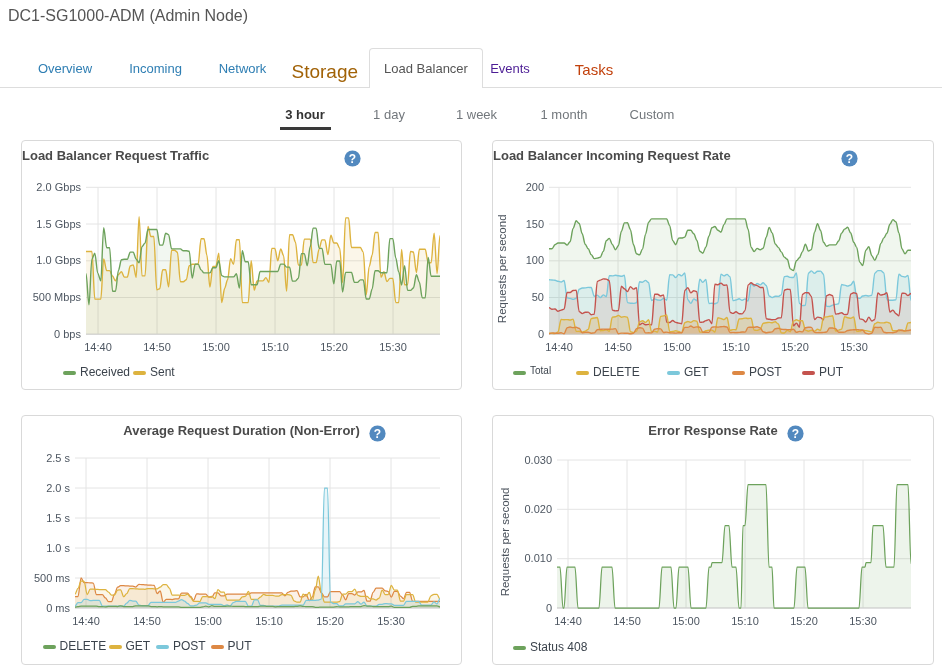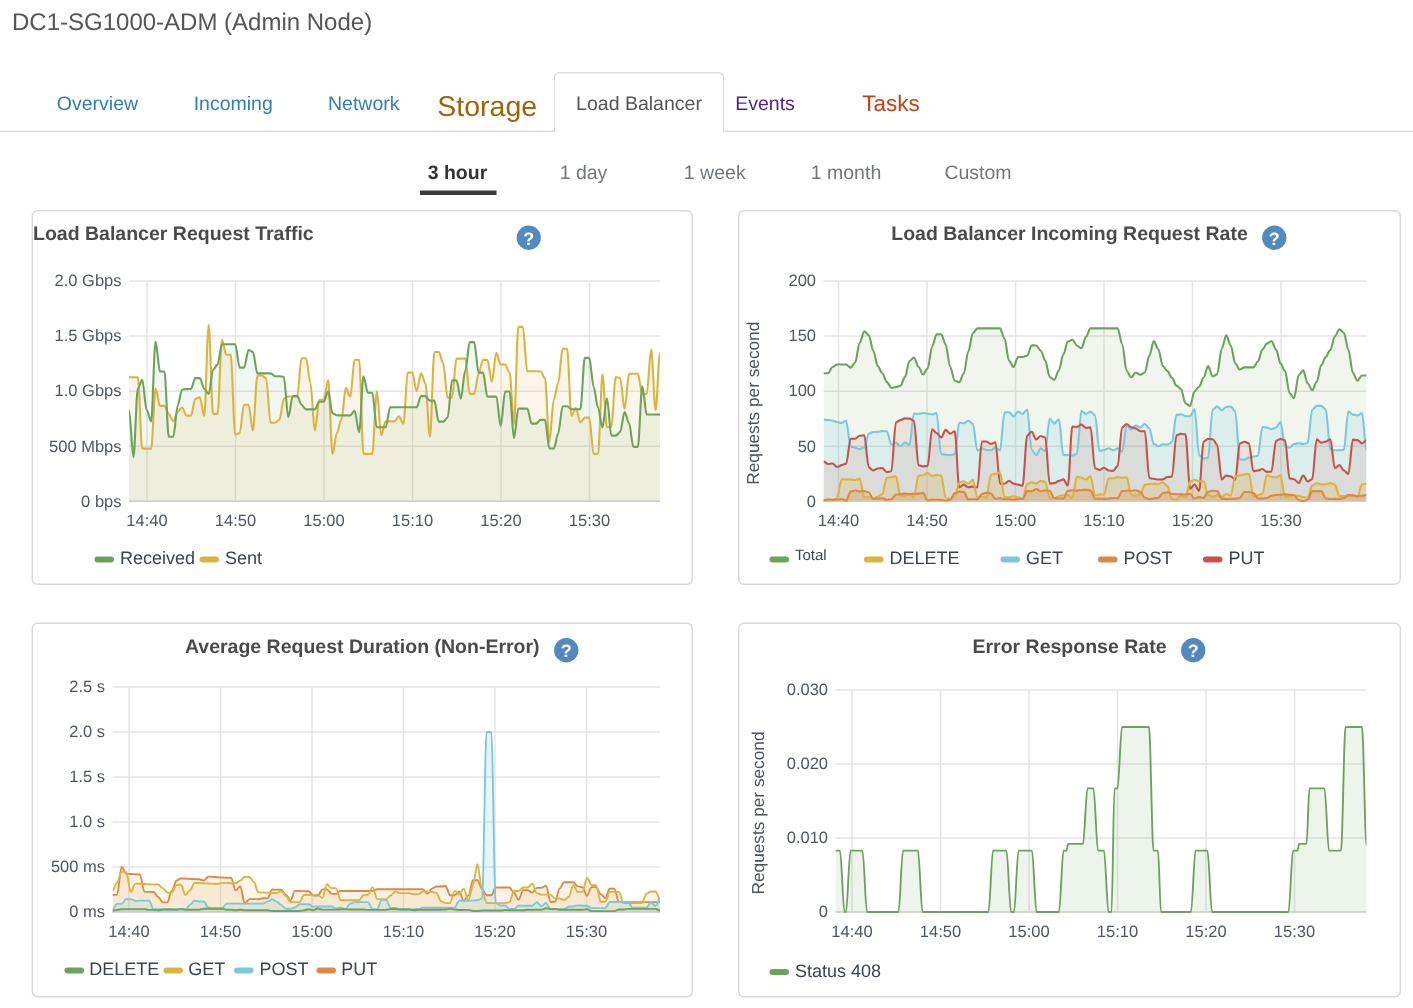--- a/index.html
+++ b/index.html
@@ -107,21 +107,21 @@
       <text x="51" y="160.0" font-size="11" fill="#4d5661" text-anchor="end" font-family="Liberation Sans, sans-serif">50</text>
       <text x="51" y="196.7" font-size="11" fill="#4d5661" text-anchor="end" font-family="Liberation Sans, sans-serif">0</text>
       <text x="66.0" y="209.7" font-size="11" fill="#4d5661" text-anchor="middle" font-family="Liberation Sans, sans-serif">14:40</text>
       <text x="125.0" y="209.7" font-size="11" fill="#4d5661" text-anchor="middle" font-family="Liberation Sans, sans-serif">14:50</text>
       <text x="184.0" y="209.7" font-size="11" fill="#4d5661" text-anchor="middle" font-family="Liberation Sans, sans-serif">15:00</text>
       <text x="243.0" y="209.7" font-size="11" fill="#4d5661" text-anchor="middle" font-family="Liberation Sans, sans-serif">15:10</text>
       <text x="302.0" y="209.7" font-size="11" fill="#4d5661" text-anchor="middle" font-family="Liberation Sans, sans-serif">15:20</text>
       <text x="361.0" y="209.7" font-size="11" fill="#4d5661" text-anchor="middle" font-family="Liberation Sans, sans-serif">15:30</text>
       <text x="13" y="127.8" font-size="11.5" fill="#4a525c" text-anchor="middle" font-family="Liberation Sans, sans-serif" transform="rotate(-90 13 127.8)">Requests per second</text>
     </svg>
-    <div style="position:absolute;left:0;top:7px;width:100%;text-align:center;font-size:13px;font-weight:bold;color:#4a4a4a">Load Balancer Incoming Request Rate</div>
+    <div style="position:absolute;left:0;top:7px;width:100%;text-align:left;font-size:13px;font-weight:bold;color:#4a4a4a">Load Balancer Incoming Request Rate</div>
     <svg width="17" height="17" viewBox="0 0 17 17" style="position:absolute;left:348px;top:9px">
       <circle cx="8.5" cy="8.5" r="8.1" fill="#5289bf"></circle>
       <text x="8.5" y="13" font-size="12" font-weight="bold" fill="#fff" text-anchor="middle" font-family="Liberation Sans, sans-serif">?</text>
     </svg>
     <div style="position:absolute;left:20px;top:230px;width:13px;height:4px;border-radius:2px;background:#6da25c"></div>
     <div style="position:absolute;left:37px;top:224px;font-size:10px;color:#3b434c;white-space:nowrap">Total</div>
     <div style="position:absolute;left:83px;top:230px;width:13px;height:4px;border-radius:2px;background:#ddb33f"></div>
     <div style="position:absolute;left:100px;top:224px;font-size:12px;color:#3b434c;white-space:nowrap">DELETE</div>
     <div style="position:absolute;left:174px;top:230px;width:13px;height:4px;border-radius:2px;background:#7cc8db"></div>
     <div style="position:absolute;left:191px;top:224px;font-size:12px;color:#3b434c;white-space:nowrap">GET</div>

